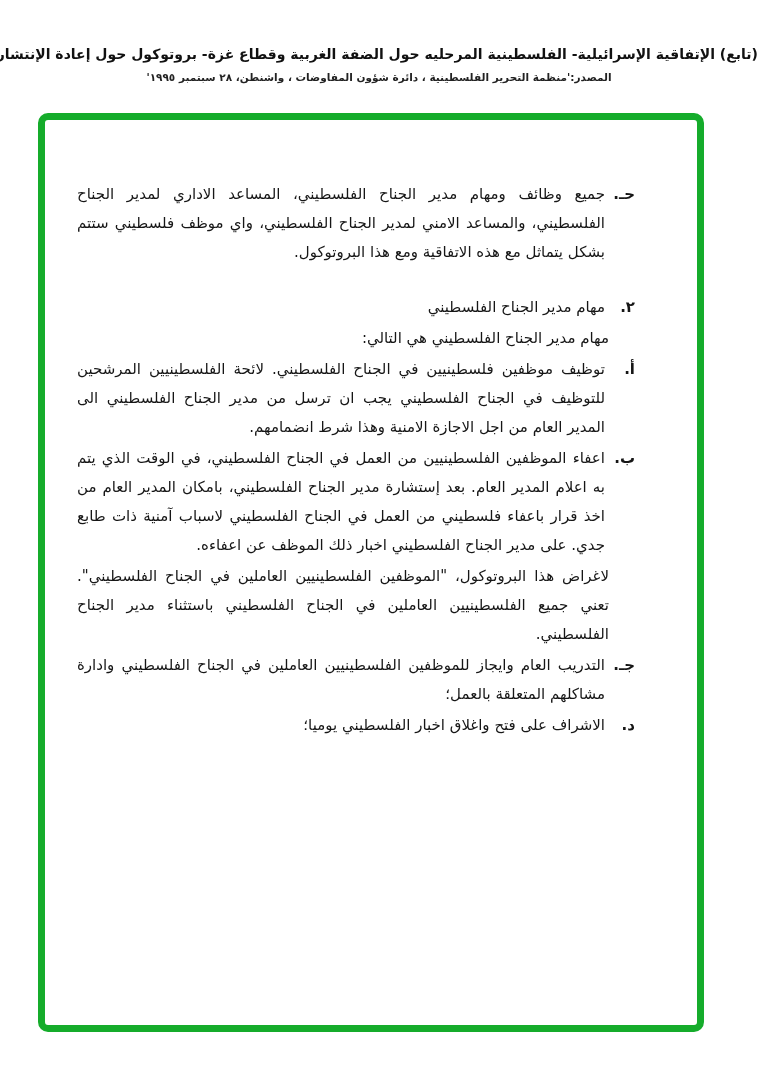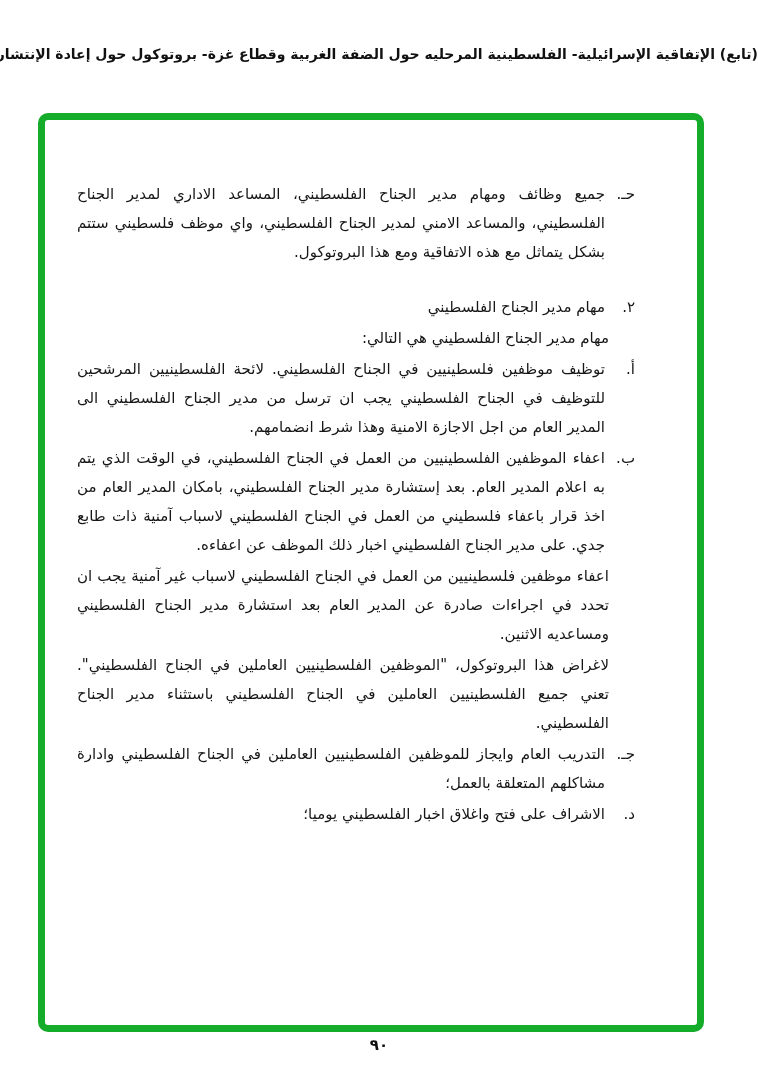--- a/index.html
+++ b/index.html
@@ -25,40 +25,41 @@
     background:#fff;
   }
   
   .content{
     position:absolute;inset:0;direction:rtl;
     padding:60px 62px 0 32px;
     font-size:15px;line-height:29px;text-align:justify;
   }
   .block{margin:0 0 2px 0;}
   .item{display:flex;}
-  .marker{flex:0 0 30px;font-weight:normal;}
+  .marker{flex:0 0 30px;font-weight:bold;}
   .btext{flex:1 1 auto;text-align:justify;}
   .heading{margin-top:26px;}
   .heading .btext{text-align:right;}
   .underline{text-underline-offset:3px;text-align:center;}
   .indent{margin-right:26px;}
   .plain{text-align:right;}
   
   .pagenum{
     position:absolute;left:0;right:0;top:1036px;text-align:center;
     font-size:15px;font-weight:bold;direction:rtl;color:#111;
   }
 </style>
 </head>
 <body>
 
 <div class="page">
 
   <div class="header">
     <div class="h1">(تابع) الإتفاقية الإسرائيلية- الفلسطينية المرحليه حول الضفة الغربية وقطاع غزة- بروتوكول حول إعادة الإنتشار والترتيبات الامنية</div>
+    <div class="h2">المصدر:'منظمة التحرير الفلسطينية ، دائرة شؤون المفاوضات ، واشنطن، ٢٨ سبتمبر ١٩٩٥'</div>
   </div>
 
   <div class="frame">
     <div class="content">
 
       <div class="block item">
         <div class="marker">حـ.</div>
         <div class="btext">جميع وظائف ومهام مدير الجناح الفلسطيني، المساعد الاداري لمدير الجناح الفلسطيني، والمساعد الامني لمدير الجناح الفلسطيني، واي موظف فلسطيني ستتم بشكل يتماثل مع هذه الاتفاقية ومع هذا البروتوكول.</div>
       </div>
 
@@ -73,32 +74,30 @@
         <div class="marker">أ.</div>
         <div class="btext">توظيف موظفين فلسطينيين في الجناح الفلسطيني. لائحة الفلسطينيين المرشحين للتوظيف في الجناح الفلسطيني يجب ان ترسل من مدير الجناح الفلسطيني الى المدير العام من اجل الاجازة الامنية وهذا شرط انضمامهم.</div>
       </div>
 
 
       <div class="block item">
         <div class="marker">ب.</div>
         <div class="btext">اعفاء الموظفين الفلسطينيين من العمل في الجناح الفلسطيني، في الوقت الذي يتم به اعلام المدير العام. بعد إستشارة مدير الجناح الفلسطيني، بامكان المدير العام من اخذ قرار باعفاء فلسطيني من العمل في الجناح الفلسطيني لاسباب آمنية ذات طابع جدي. على مدير الجناح الفلسطيني اخبار ذلك الموظف عن اعفاءه.</div>
       </div>
 
-      <div class="block indent">اعفاء موظفين فلسطينيين من العمل في الجناح الفلسطيني لاسباب غير آمنية يجب ان تحدد في اجراءات صادرة عن المدير العام بعد استشارة مدير الجناح الفلسطيني ومساعديه الاثنين.</div>
 
       <div class="block indent">لاغراض هذا البروتوكول، "الموظفين الفلسطينيين العاملين في الجناح الفلسطيني". تعني جميع الفلسطينيين العاملين في الجناح الفلسطيني باستثناء مدير الجناح الفلسطيني.</div>
 
       <div class="block item">
         <div class="marker">جـ.</div>
         <div class="btext">التدريب العام وايجاز للموظفين الفلسطينيين العاملين في الجناح الفلسطيني وادارة مشاكلهم المتعلقة بالعمل؛</div>
       </div>
 
       <div class="block item">
         <div class="marker">د.</div>
         <div class="btext">الاشراف على فتح واغلاق اخبار الفلسطيني يوميا؛</div>
       </div>
 
     </div>
   </div>
 
-  <div class="pagenum">٩٠</div>
 
 </div>
 
 </body></html>

